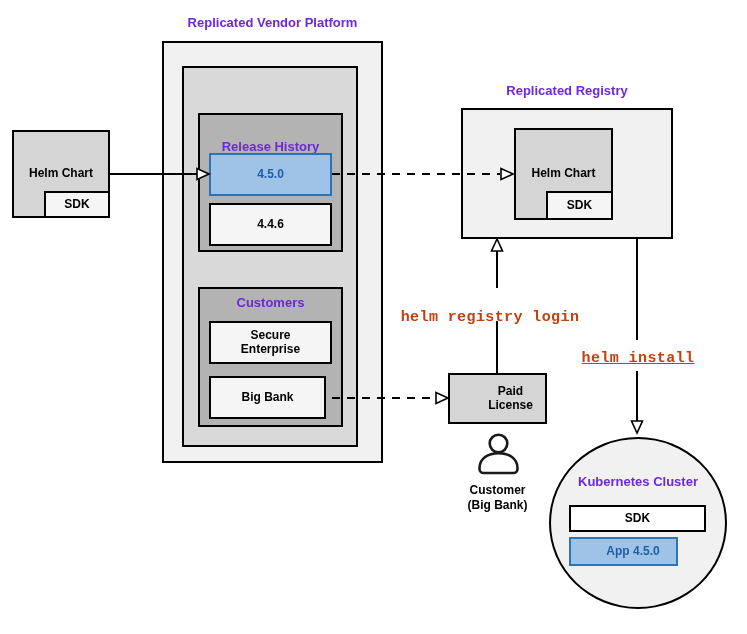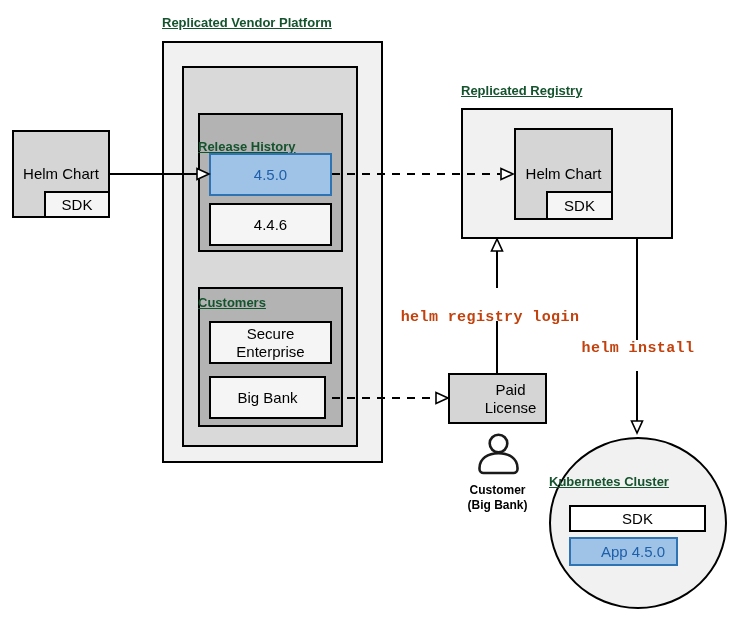--- a/index.html
+++ b/index.html
@@ -1,21 +1,21 @@
 <!DOCTYPE html>
 <html style="--highlight-fill: #9ec3e7; --highlight-border: #2e74b5; --highlight-text: #1f5fa9;"><head>
 <meta charset="utf-8">
 <style>
   html,body{margin:0;padding:0;background:#fff;}
   .canvas{position:relative;width:747px;height:634px;background:#ffffff;
           font-family:"Liberation Sans","DejaVu Sans",sans-serif;overflow:hidden;}
   .box{position:absolute;box-sizing:border-box;border:2px solid #000;}
   .center{display:flex;align-items:center;justify-content:center;text-align:center;}
-  .bold13{font-weight:normal;font-size:15px;color:#000;line-height:1.15;}
-  .lbl{position:absolute;font-weight:bold;font-size:13px;color:#14532d;text-align:left;line-height:1.15;text-decoration:underline;}
+  .bold13{font-weight:bold;font-size:12px;color:#000;line-height:1.15;}
+  .lbl{position:absolute;font-weight:bold;font-size:13px;color:#6d28d9;text-align:center;line-height:1.15;}
   .cmd{position:absolute;font-family:"Liberation Mono","DejaVu Sans Mono",monospace;
        font-weight:bold;font-size:15px;letter-spacing:0.4px;color:#c2410c;text-align:center;
        background:#fff;line-height:1.1;margin-top:13px;}
   .fill-outer{background:#f1f1f1;}
   .fill-mid{background:#d9d9d9;}
   .fill-dark{background:#b3b3b3;}
   .fill-light{background:#f5f5f5;}
   .fill-node{background:#d5d5d5;}
   .fill-white{background:#ffffff;}
   .fill-hl{background:var(--highlight-fill,#9ec3e7);
@@ -77,21 +77,21 @@
 
   <div class="box fill-node center bold13" style="left:448px;top:373px;width:99px;height:51px;padding-left:26px;">
     <span class="narrow60">Paid License</span>
   </div>
   <div class="two-line" style="left:437px;top:483px;width:121px;">
     <span>Customer</span>
     <span>(Big Bank)</span>
   </div>
 
   <div class="cmd" style="left:395px;top:297px;width:190px;">helm registry login</div>
-  <div class="cmd" style="left:578px;top:328px;width:120px;">helm install</div>
+  <div class="cmd" style="left:578px;top:338px;width:120px;text-decoration:underline;">helm install</div>
 
   <div class="box fill-outer circle" style="left:549px;top:437px;width:178px;height:172px;"></div>
   <div class="lbl" style="left:549px;top:475px;width:178px;">Kubernetes Cluster</div>
   <div class="box fill-white center bold13" style="left:569px;top:505px;width:137px;height:27px;">
     <span>SDK</span>
   </div>
   <div class="box fill-hl center bold13" style="left:569px;top:537px;width:109px;height:29px;color:var(--highlight-text,#1f5fa9);padding-left:19px;">
     <span>App 4.5.0</span>
   </div>
 

